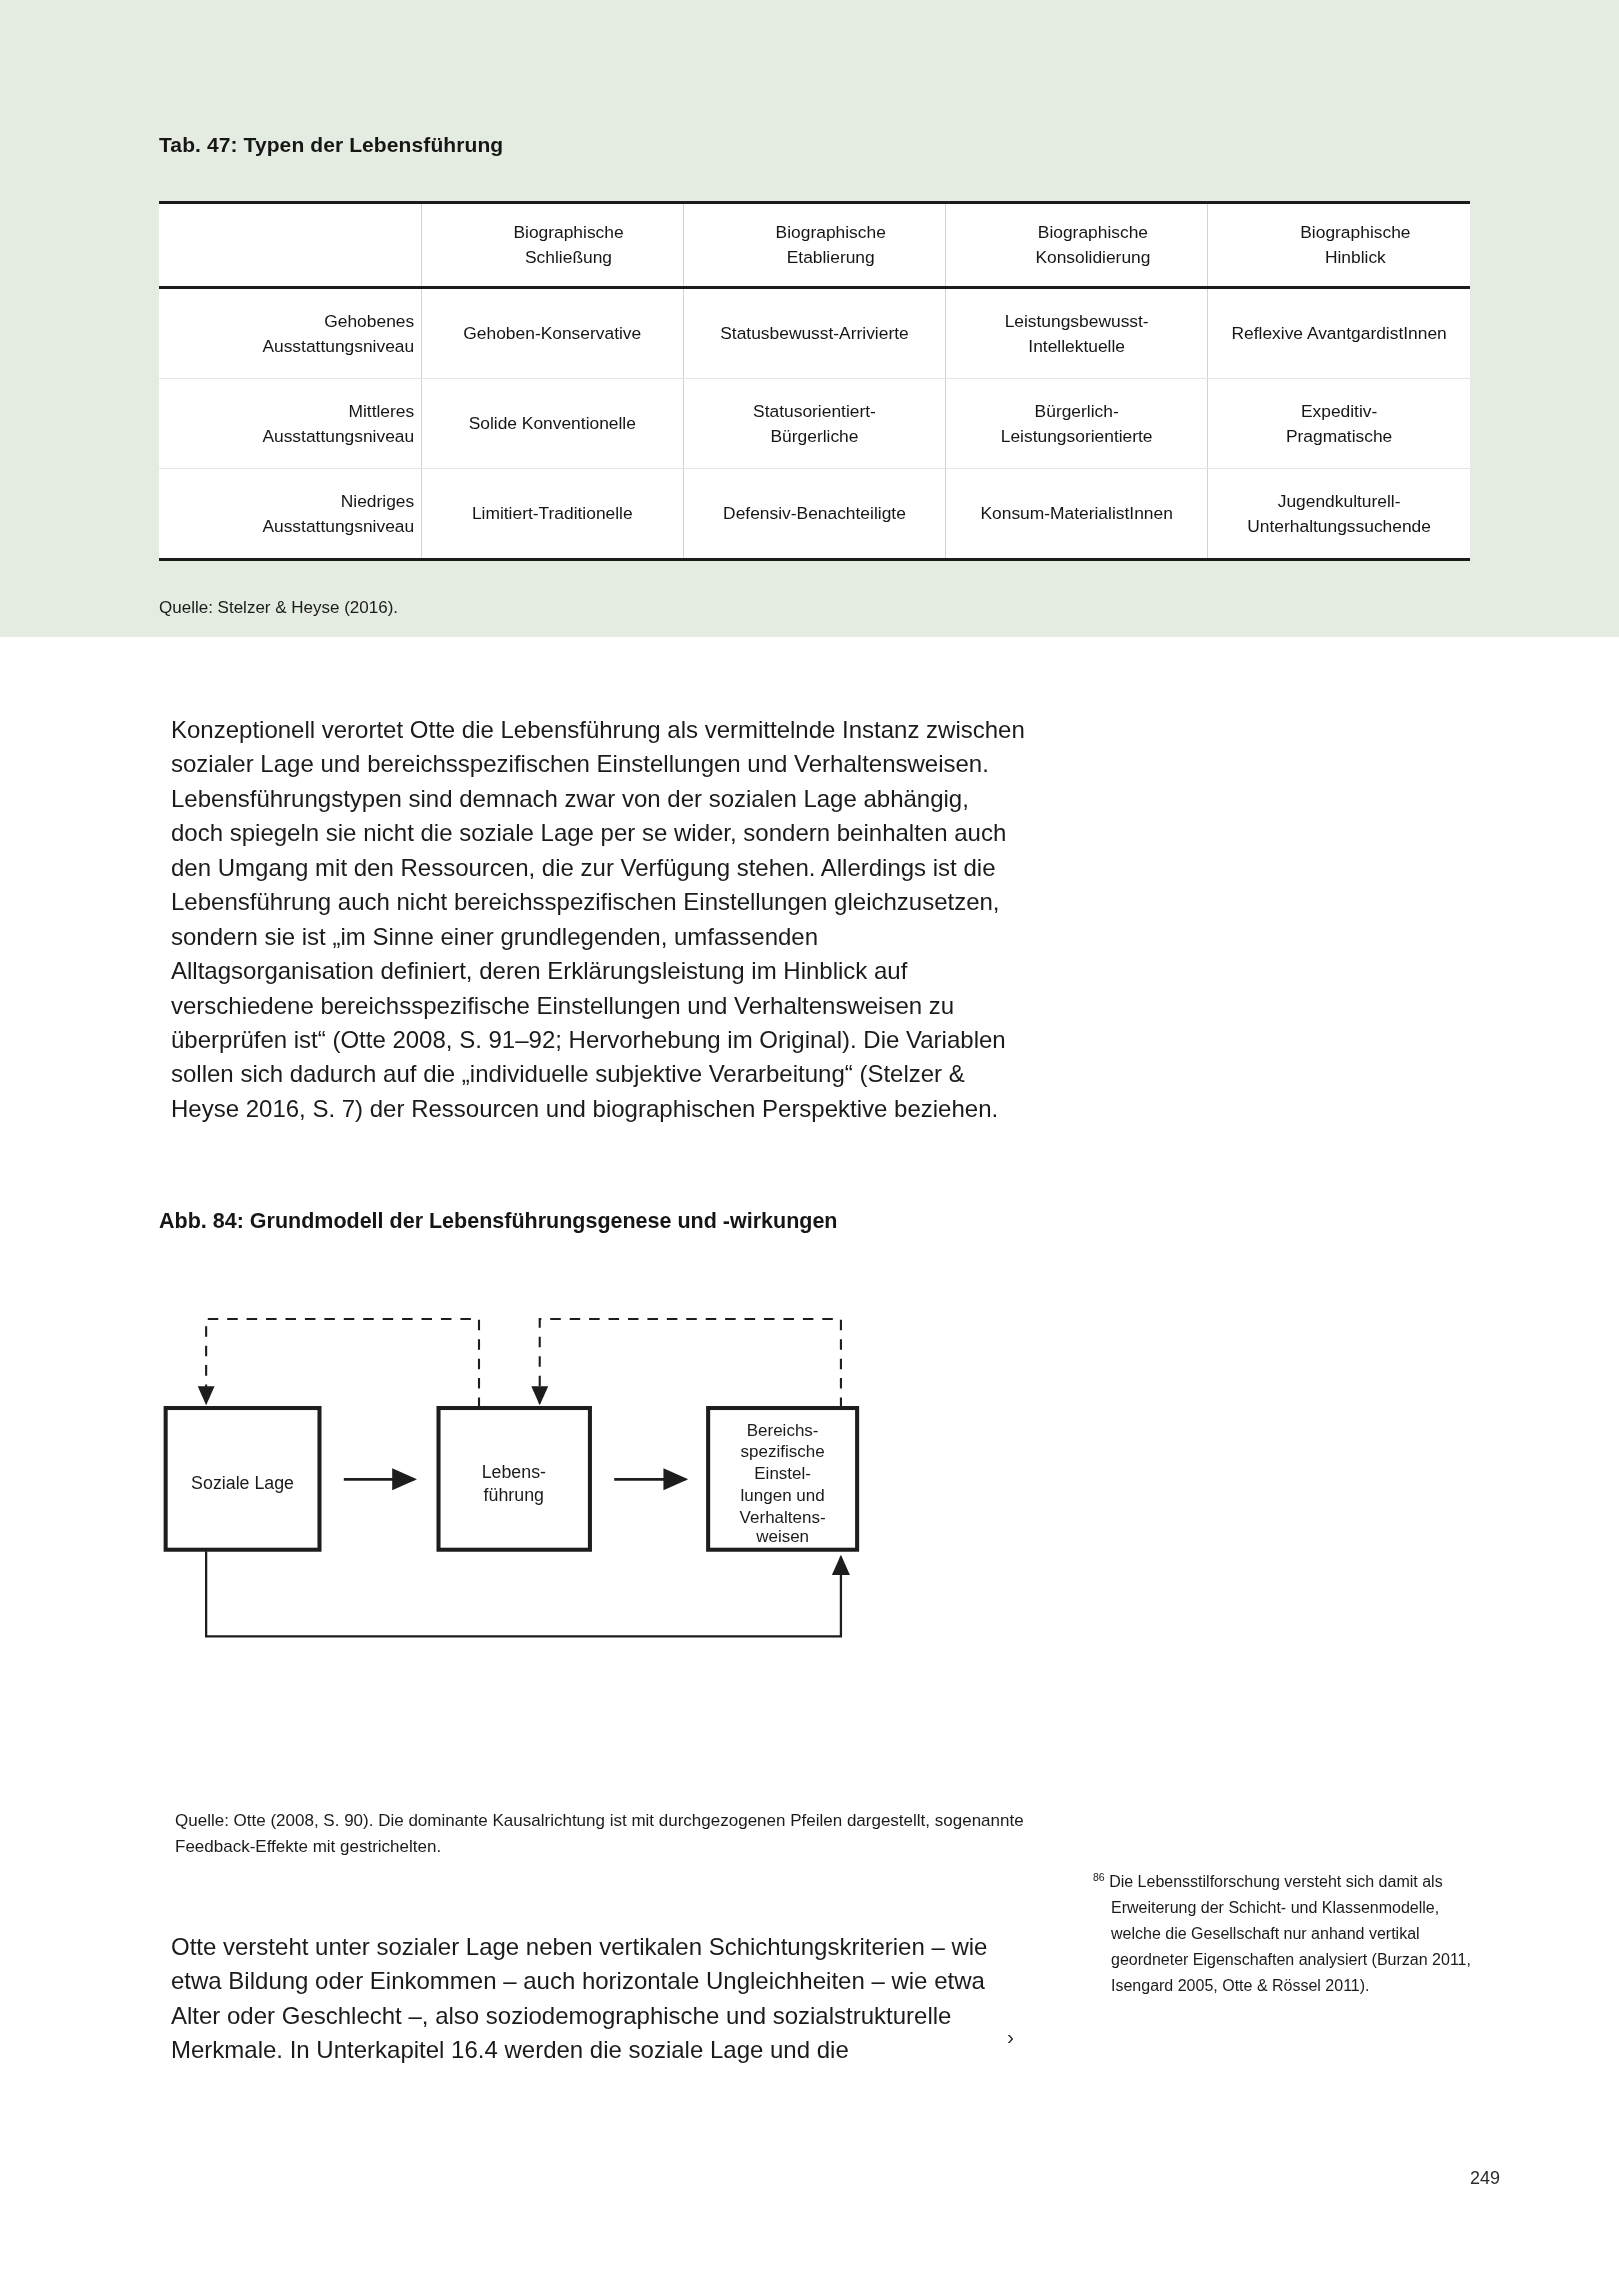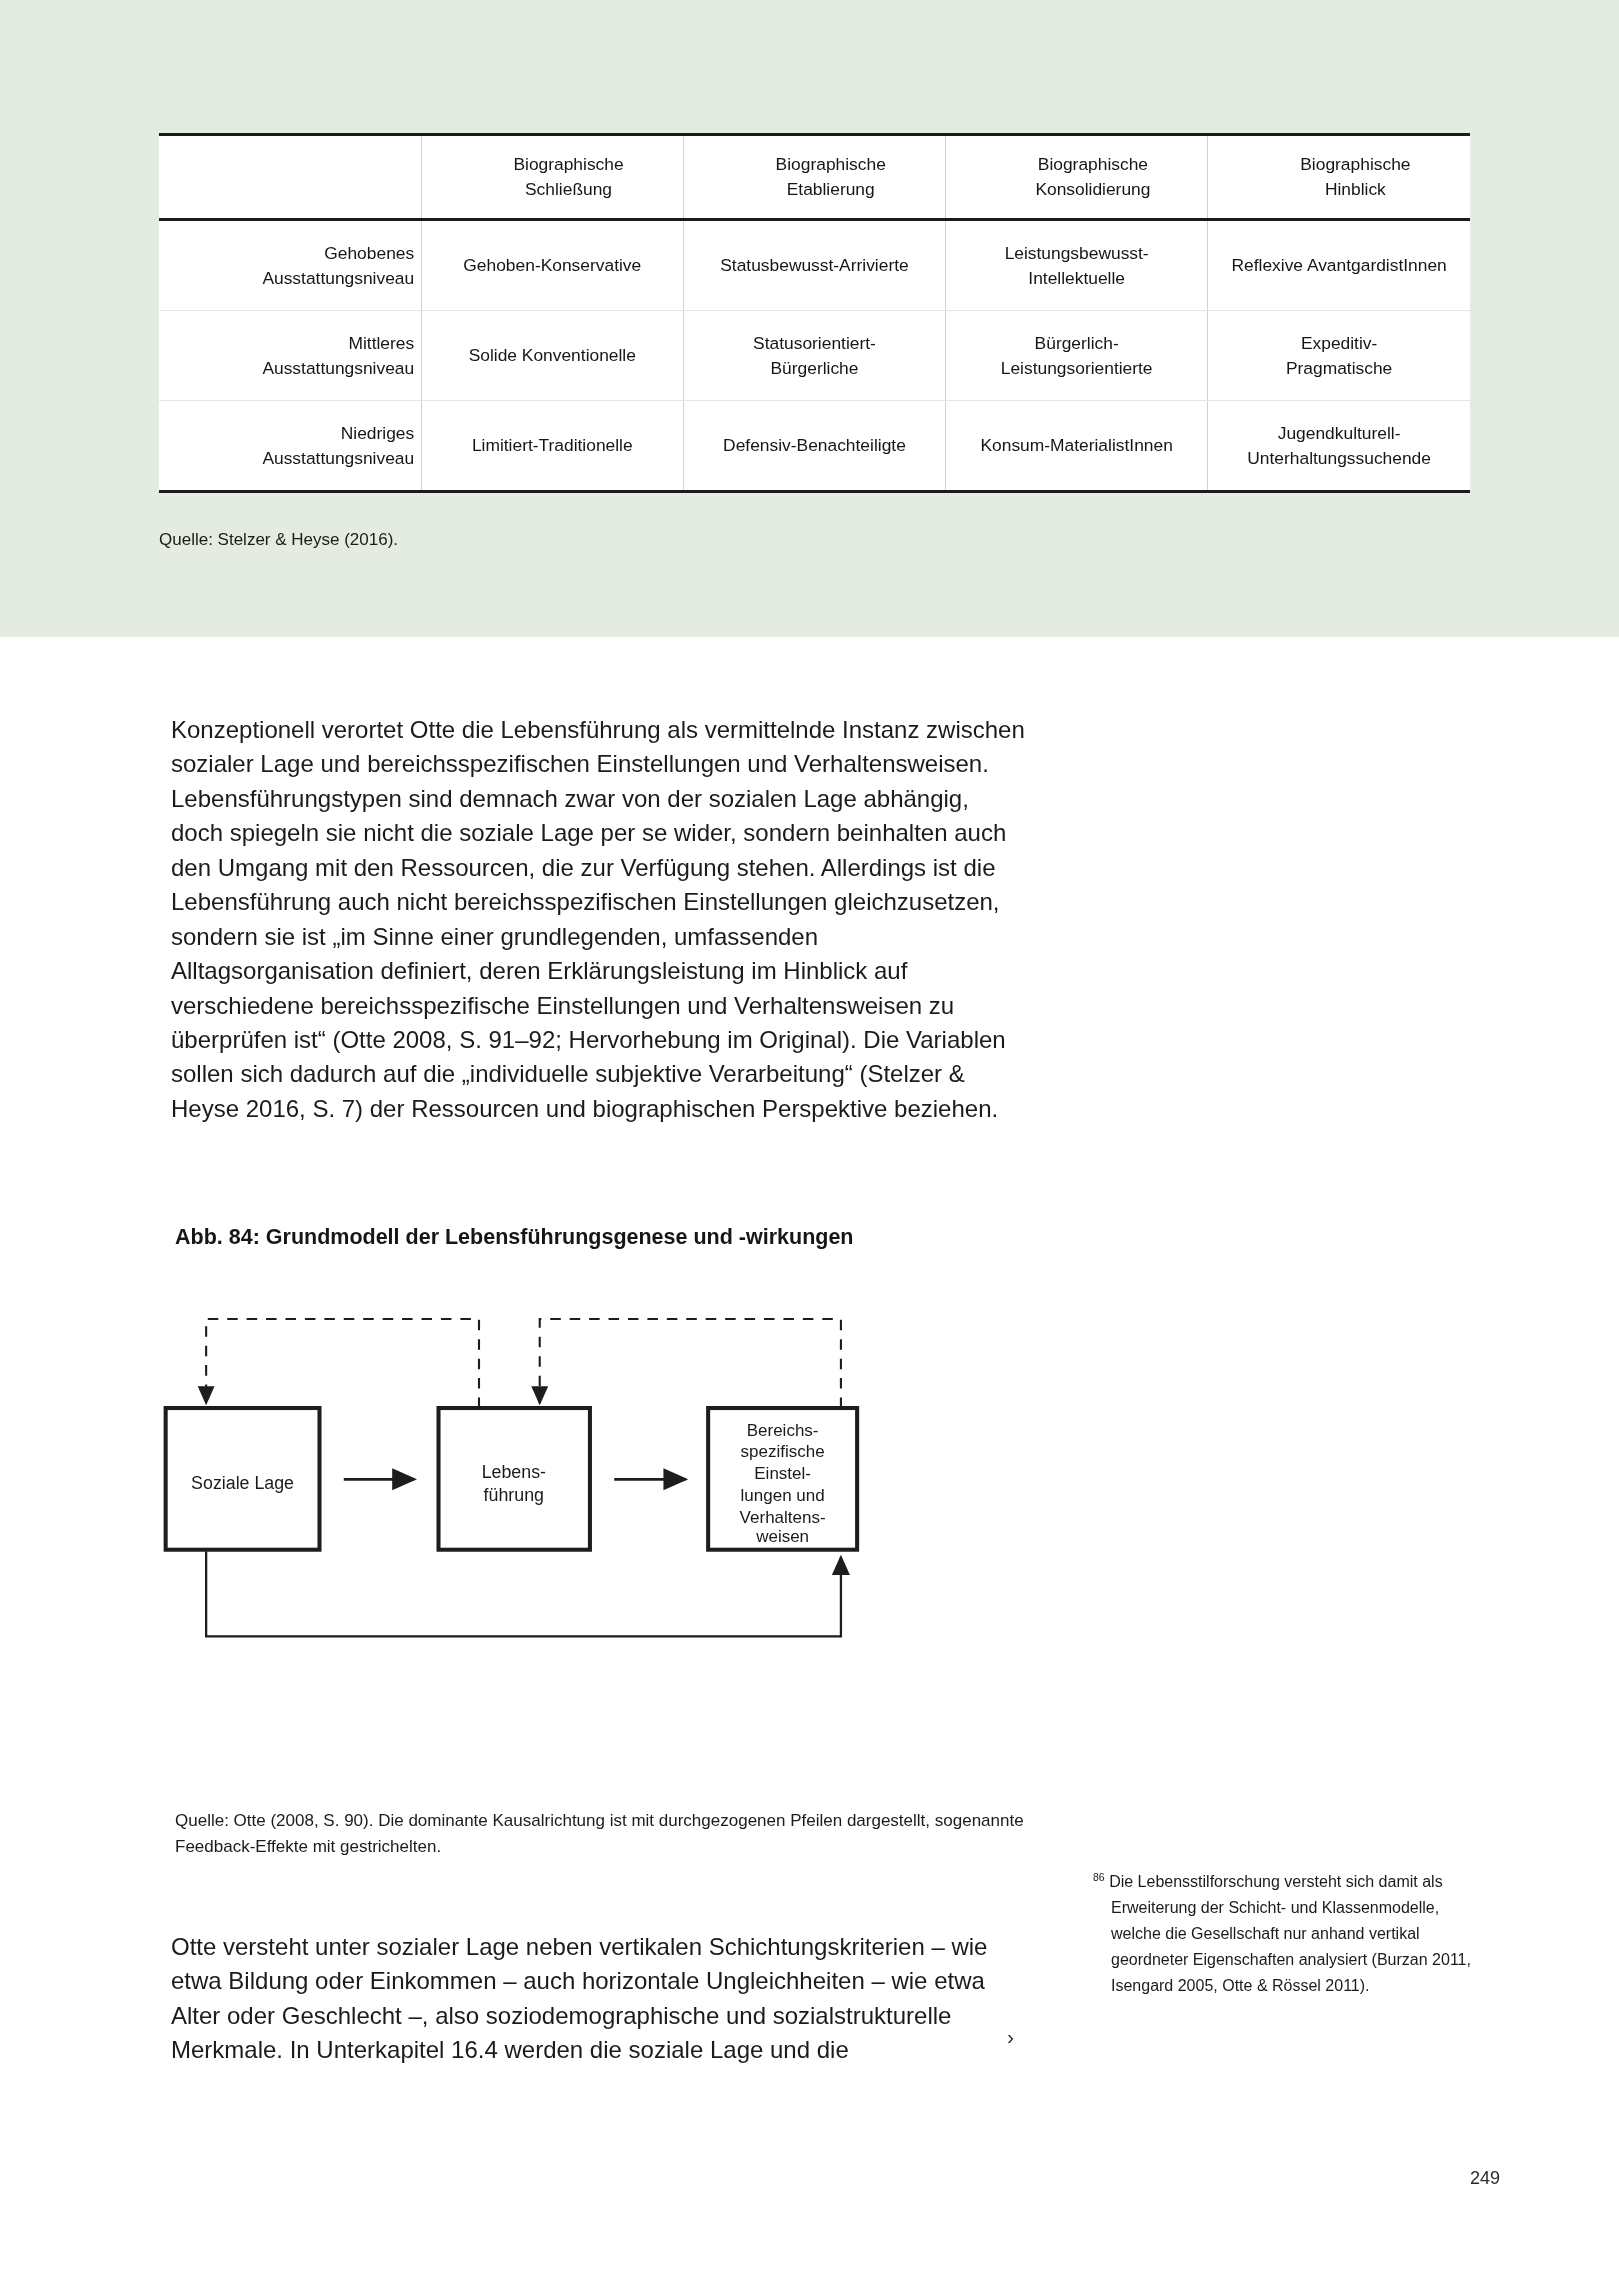--- a/index.html
+++ b/index.html
@@ -104,21 +104,21 @@
     font-size: 24px;
     line-height: 1.435;
     color: #1b1b1b;
     margin: 12px;
   }
 
   .abb-caption {
     font-size: 21.5px;
     font-weight: bold;
     color: #161616;
-    margin: 16px;
+    margin: 0;
     position: absolute;
     left: 159px;
     top: 1209px;
   }
 
   
   .figure-wrap {
     position: absolute;
     left: 159px;
     top: 1272px;
@@ -182,20 +182,21 @@
     font-size: 18px;
     color: #2b2b2b;
   }
 </style>
 </head>
 <body>
 
 <div class="green-band"></div>
 
 <div class="table-block">
+  <div class="tab-caption">Tab. 47: Typen der Lebensführung</div>
 
   <table class="typen">
     <tbody>
       <tr class="head-row">
         <td class="corner"></td>
         <td>
           <span>Biographische</span><br>
           <span>Schließung</span>
         </td>
         <td>

